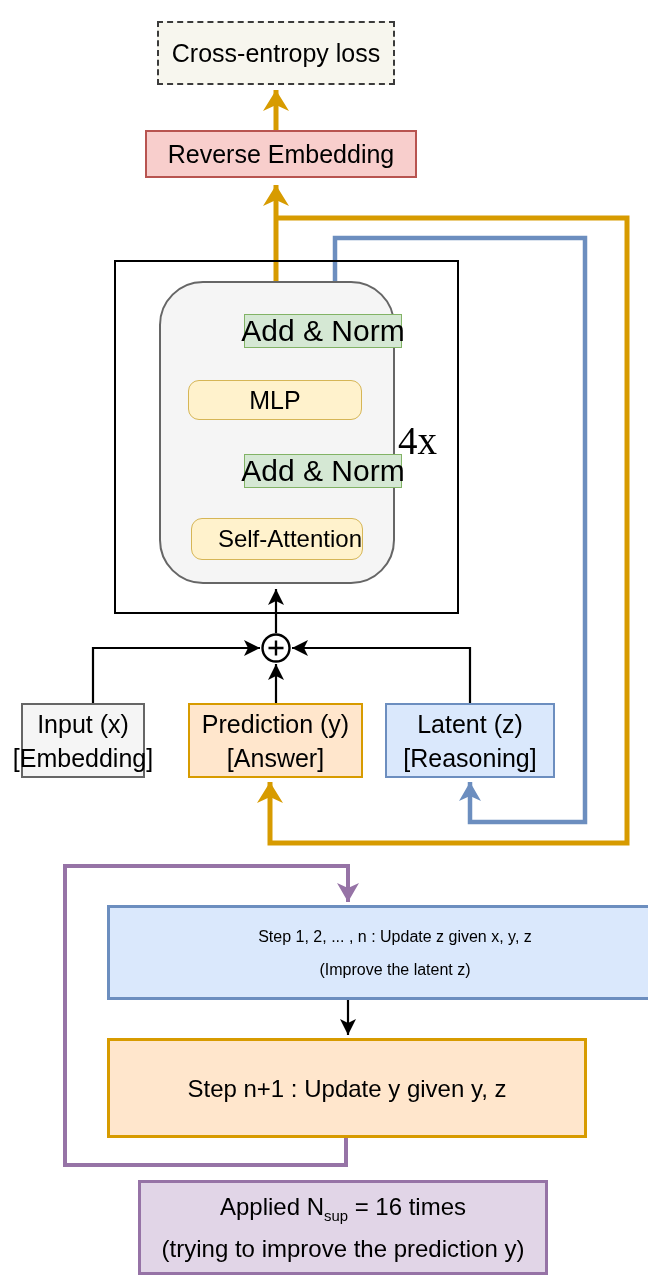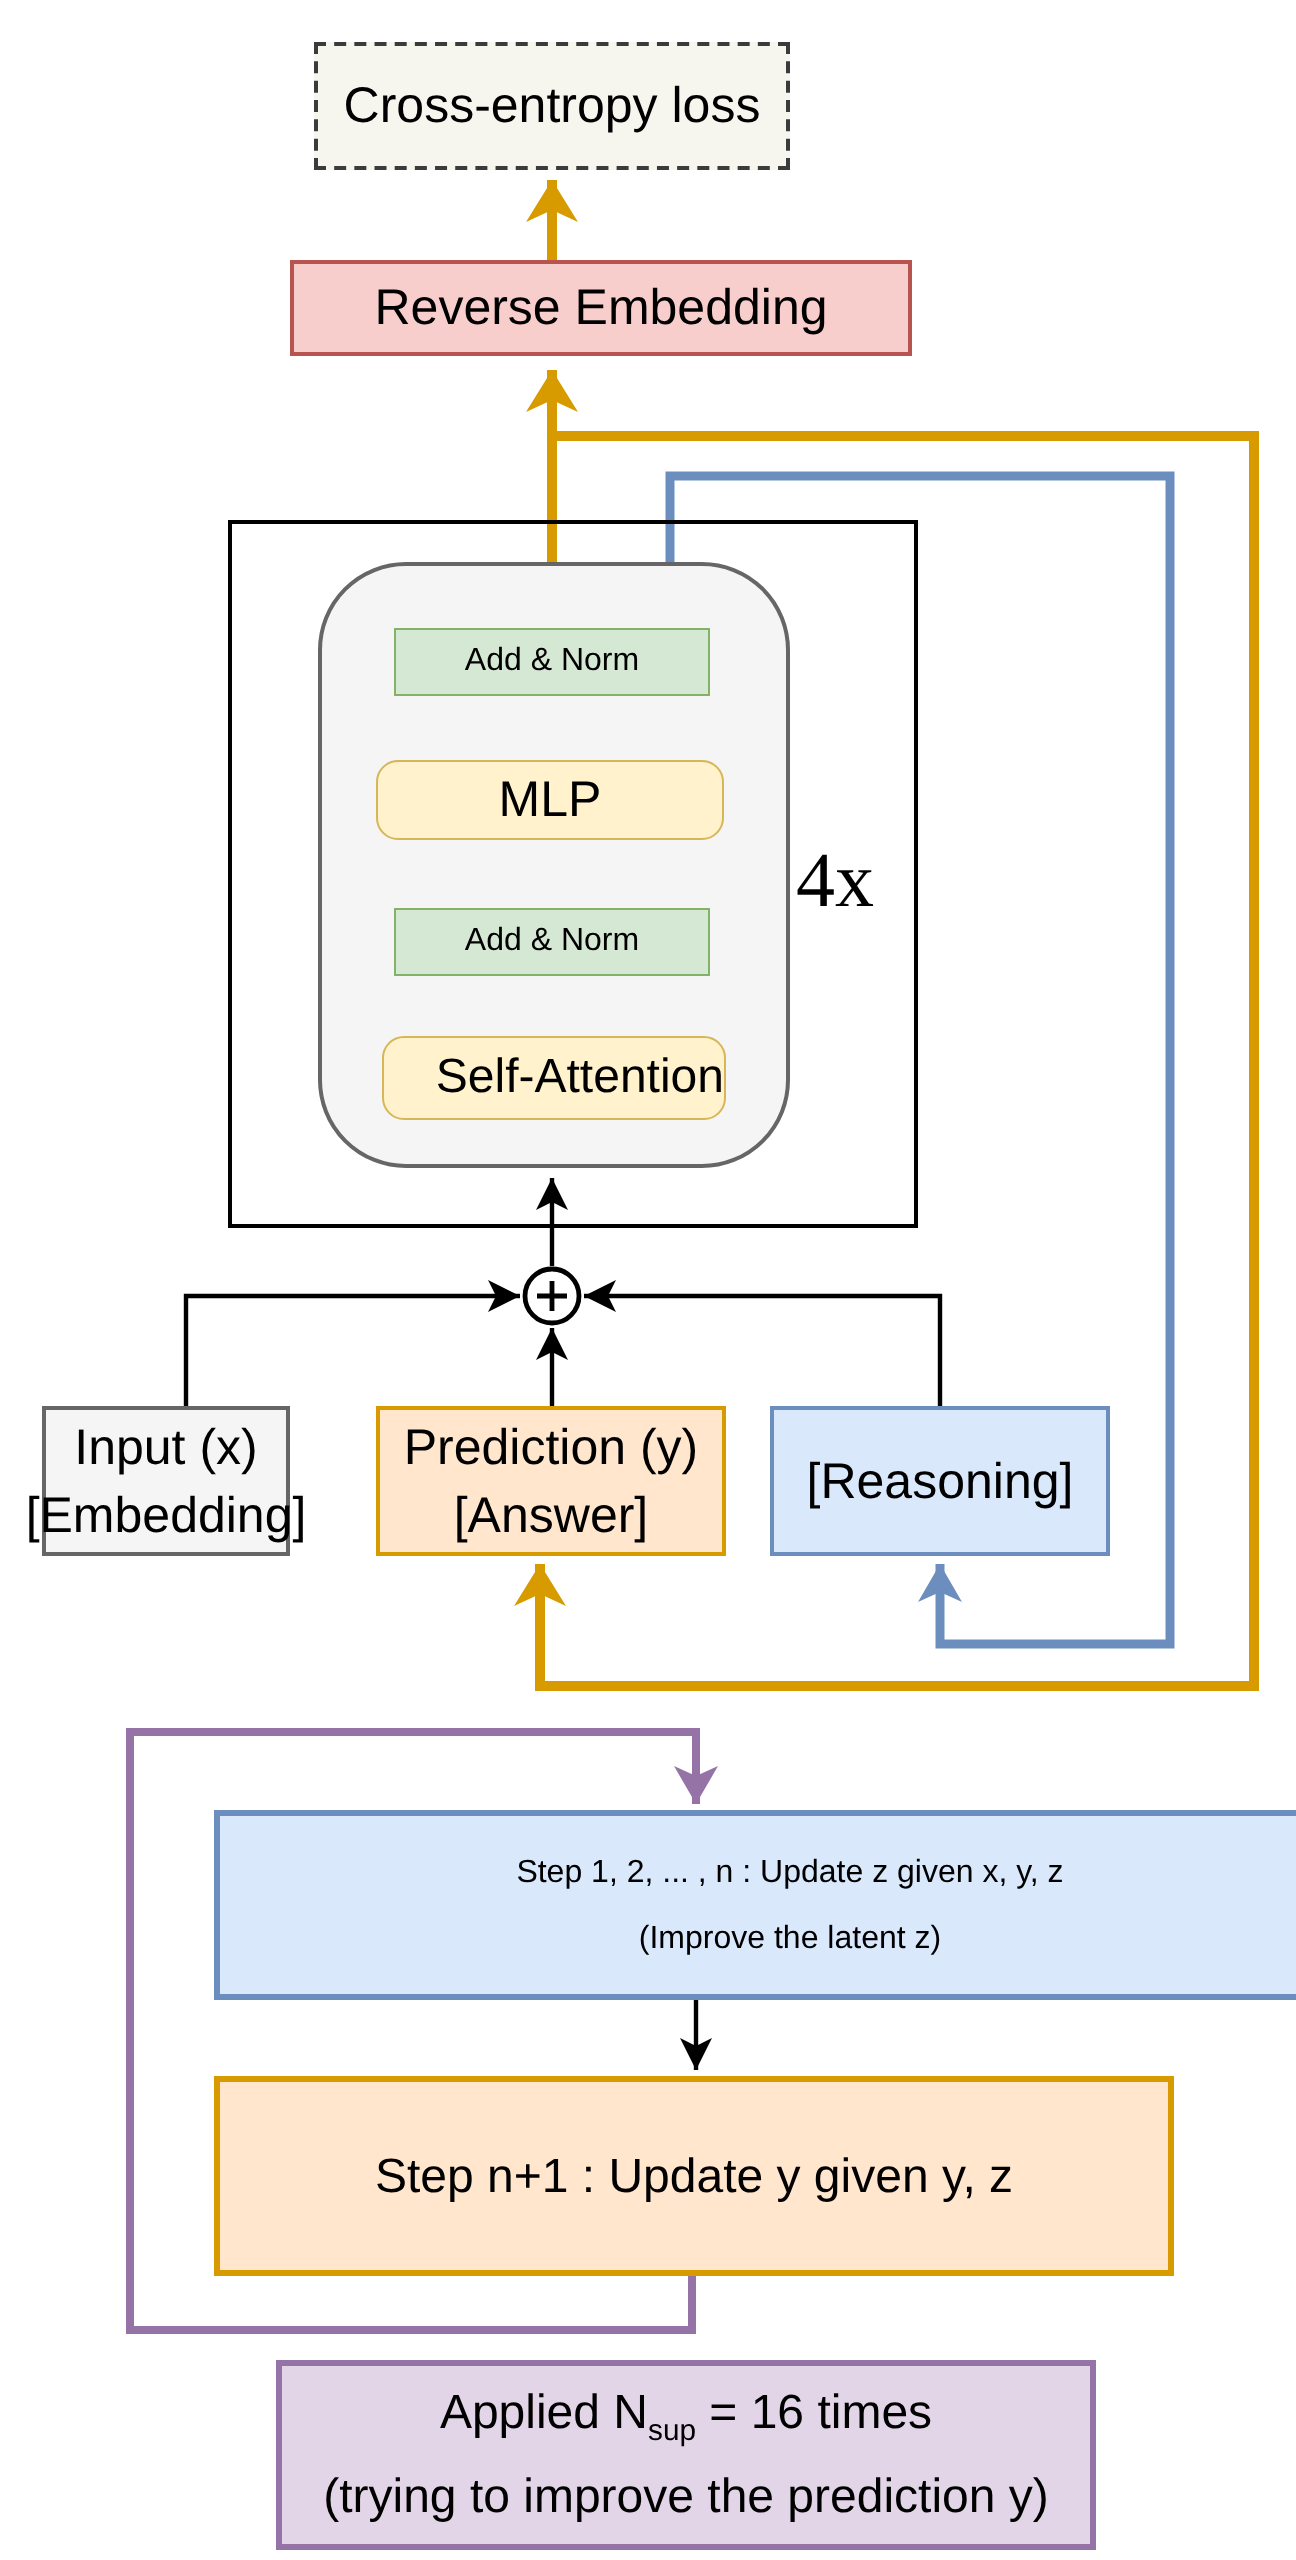--- a/index.html
+++ b/index.html
@@ -9,28 +9,28 @@
     overflow:hidden;
   }
   #wires { position:absolute; left:0; top:0; z-index:0; }
   .box { position:absolute; z-index:1; box-sizing:border-box;
          display:flex; flex-direction:column; align-items:center; justify-content:center;
          text-align:center; }
   .ln { white-space:pre; }
 
   .ce   { left:157px; top:21px;  width:238px; height:64px;
           background:var(--beige-fill); border:2px dashed #3b3b3b; font-size:25px; }
-  .re   { left:145px; top:130px; width:311px; height:48px;
+  .re   { left:145px; top:130px; width:272px; height:48px;
           background:var(--red-fill); border:2px solid var(--red-border); font-size:25px; }
   .outer{ left:114px; top:260px; width:345px; height:354px;
           border:2px solid #000; background:transparent; }
   .inner{ left:159px; top:281px; width:236px; height:303px;
           background:var(--gray-fill); border:2px solid var(--gray-border); border-radius:44px; }
   .anorm{ width:158px; height:34px; background:var(--green-fill);
-          border:1.5px solid var(--green-border); font-size:16px; }
+          border:1.5px solid var(--green-border); font-size:30px;margin-left:47px; }
   .an1  { left:197px; top:314px; }
   .an2  { left:197px; top:454px; }
   .mlp  { left:188px; top:380px; width:174px; height:40px; background:var(--yellow-fill);
           border:1.5px solid var(--yellow-border); border-radius:11px; font-size:25px; }
   .sattn{ left:191px; top:518px; width:172px; height:42px; background:var(--yellow-fill);
           border:1.5px solid var(--yellow-border); border-radius:11px; font-size:24px;align-items:flex-end; }
   .rep  { left:398px; top:417px; width:62px; height:46px;
           font-family:"Liberation Serif", serif; font-size:39px; z-index:1; position:absolute;
           display:flex; align-items:center; }
   .iobox{ top:703px; height:75px; font-size:25px; line-height:34px; }
@@ -124,20 +124,21 @@
 
   <div class="box iobox inp">
     <div class="ln">Input (x)</div>
     <div class="ln">[Embedding]</div>
   </div>
   <div class="box iobox pred">
     <div class="ln">Prediction (y)</div>
     <div class="ln">[Answer]</div>
   </div>
   <div class="box iobox lat">
+    <div class="ln">Latent (z)</div>
     <div class="ln">[Reasoning]</div>
   </div>
 
   <div class="box stepz">
     <div class="ln">Step 1, 2, ... , n : Update z given x, y, z</div>
     <div class="ln">(Improve the latent z)</div>
   </div>
   <div class="box stepy">
     <div class="ln">Step n+1 : Update y given y, z</div>
   </div>

